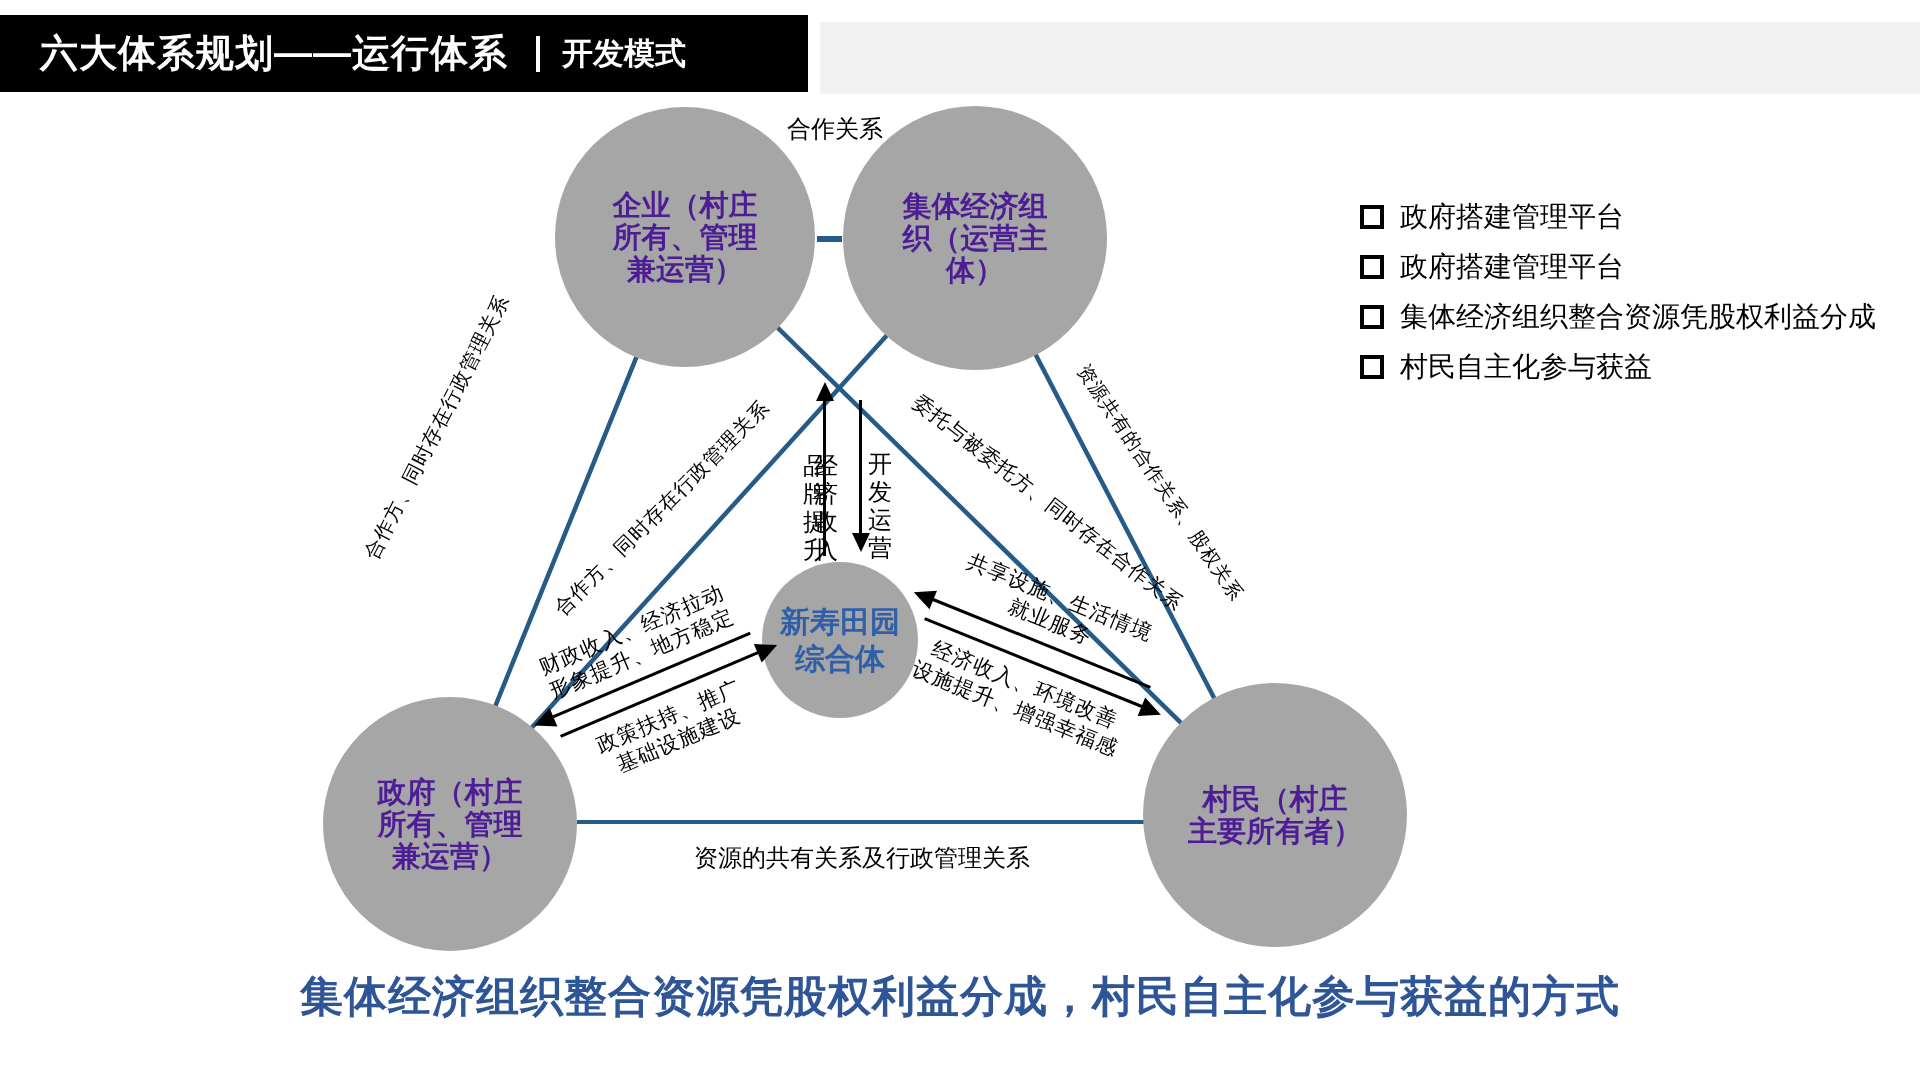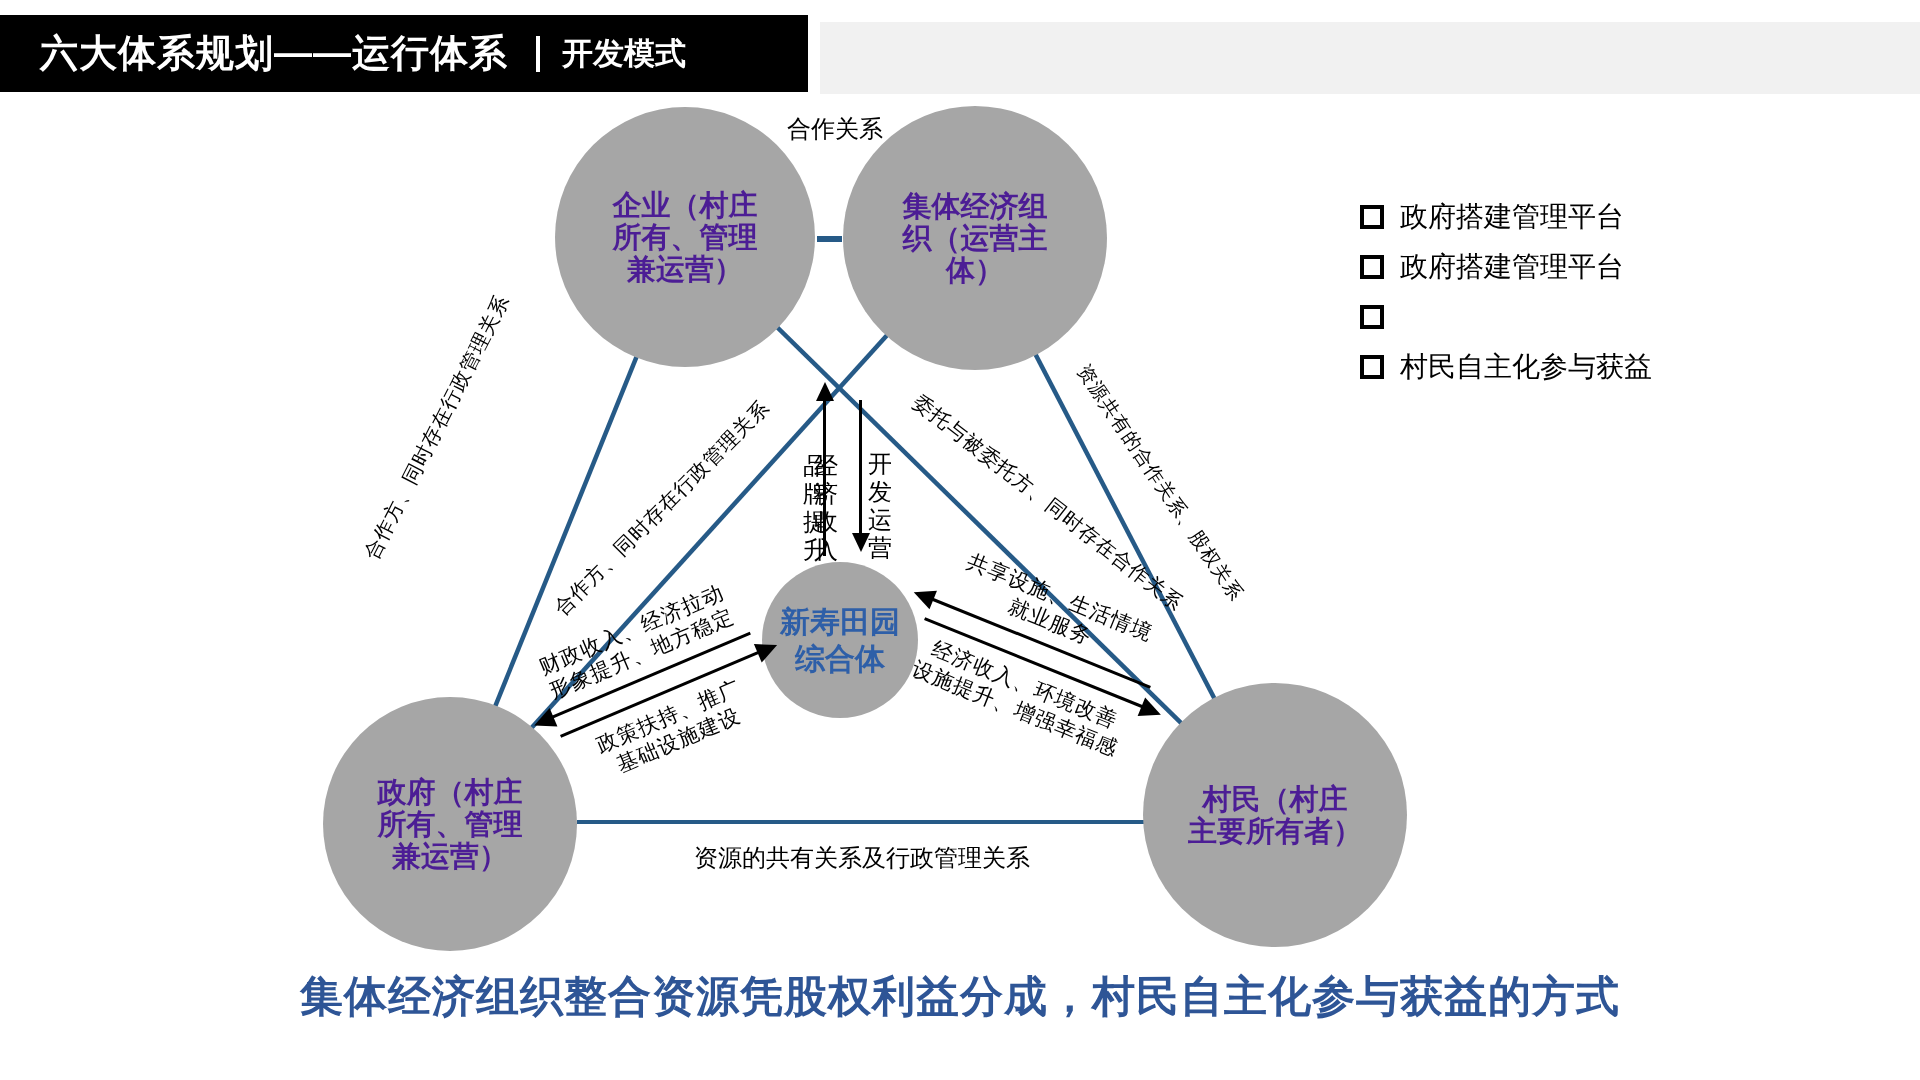--- a/index.html
+++ b/index.html
@@ -144,20 +144,21 @@
     <div class="bullet-item">
       <span class="bullet-square"></span>
       <span class="bullet-text">政府搭建管理平台</span>
     </div>
     <div class="bullet-item">
       <span class="bullet-square"></span>
       <span class="bullet-text">政府搭建管理平台</span>
     </div>
     <div class="bullet-item">
       <span class="bullet-square"></span>
+      <span class="bullet-text">集体经济组织整合资源凭股权利益分成</span>
     </div>
     <div class="bullet-item">
       <span class="bullet-square"></span>
       <span class="bullet-text">村民自主化参与获益</span>
     </div>
   </div>
 
   <div class="footer-title">集体经济组织整合资源凭股权利益分成，村民自主化参与获益的方式</div>
 
 </div>

